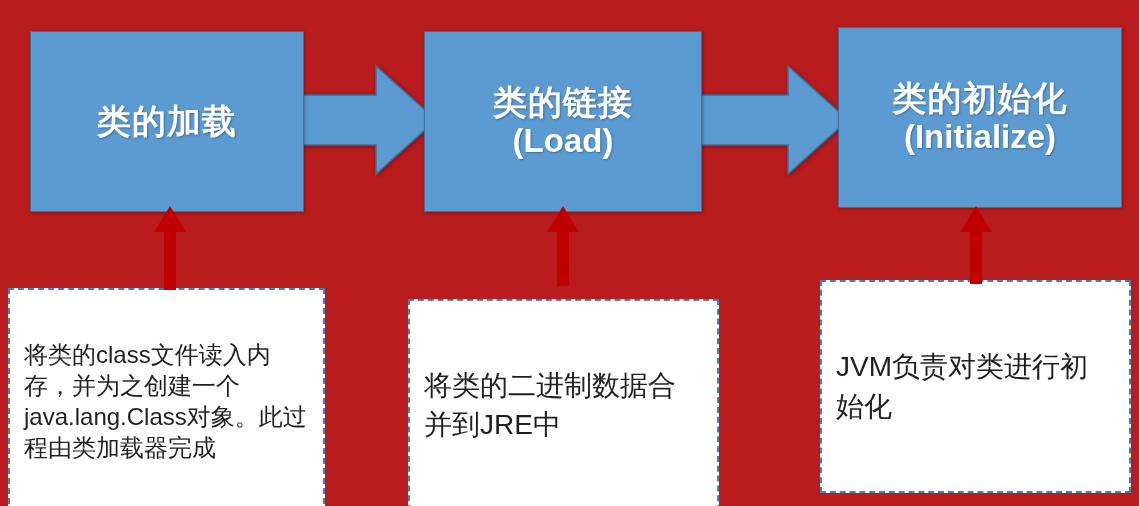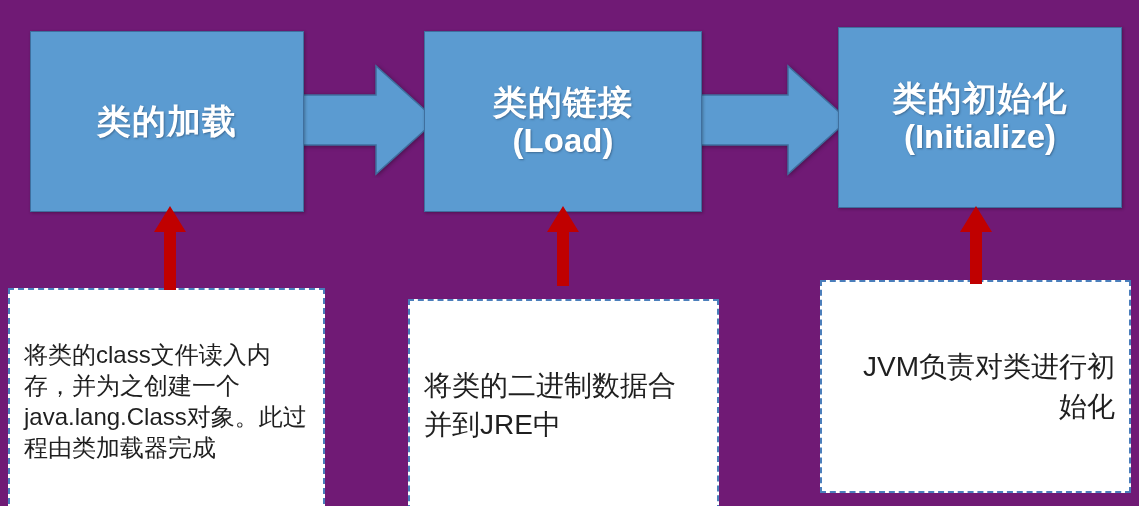--- a/index.html
+++ b/index.html
@@ -7,21 +7,21 @@
     padding: 0;
     background: #ffffff;
   }
   body {
     font-family: "Liberation Sans", "DejaVu Sans", sans-serif;
   }
   #canvas {
     position: relative;
     width: 1139px;
     height: 506px;
-    background: #701a75;
+    background: #b91c1c;
     overflow: hidden;
   }
 
   
   .stage-box {
     position: absolute;
     background: #5b9bd1;
     border: 1px solid #3f6f9e;
     box-sizing: border-box;
     box-shadow: 1px 1px 3px rgba(0,0,0,0.30);
@@ -67,21 +67,21 @@
     justify-content: center;
     z-index: 1;
   }
   .note-text {
     color: #1f1f1f;
     font-size: 27px;
     line-height: 1.33;
     text-align: left;
     padding: 0 14px;
   }
-  .note-text.centered { text-align: right; }
+  .note-text.centered { text-align: left; }
 
   #note-load { left: 8px;   top: 288px; width: 317px; height: 226px; }
   #note-link { left: 408px; top: 299px; width: 311px; height: 212px; }
   #note-init { left: 820px; top: 280px; width: 311px; height: 213px; }
 
   #note-load .note-text { font-size: 24px; line-height: 1.30; }
   #note-link .note-text { font-size: 28px; line-height: 1.40; }
   #note-init .note-text { font-size: 28px; line-height: 1.40; }
 
   

